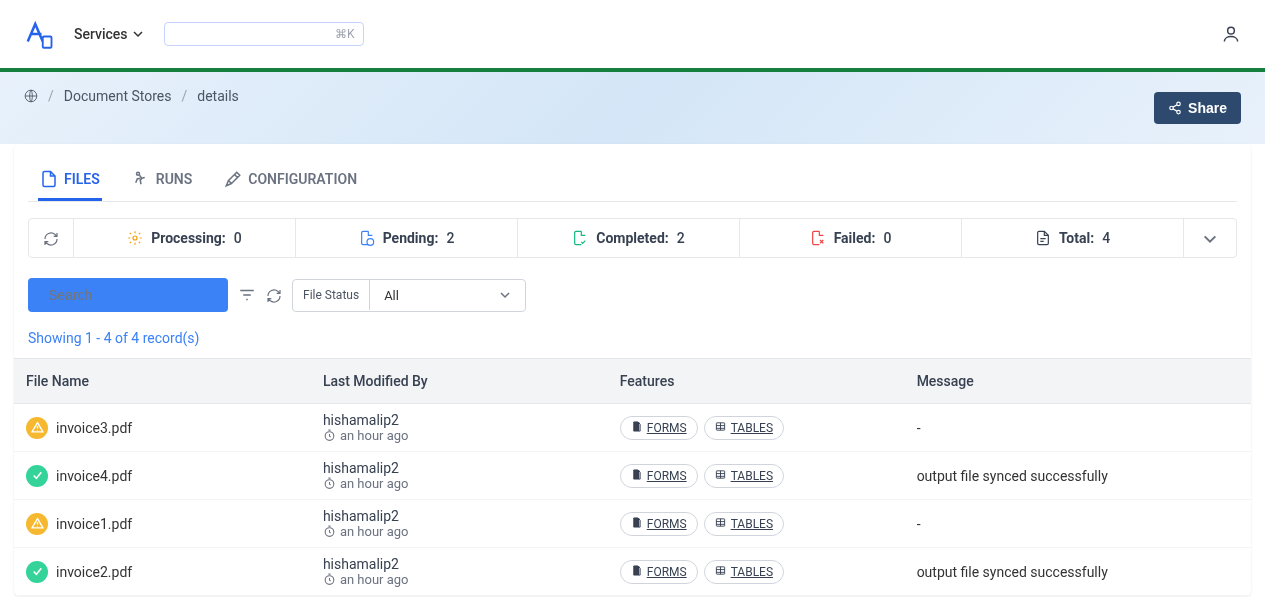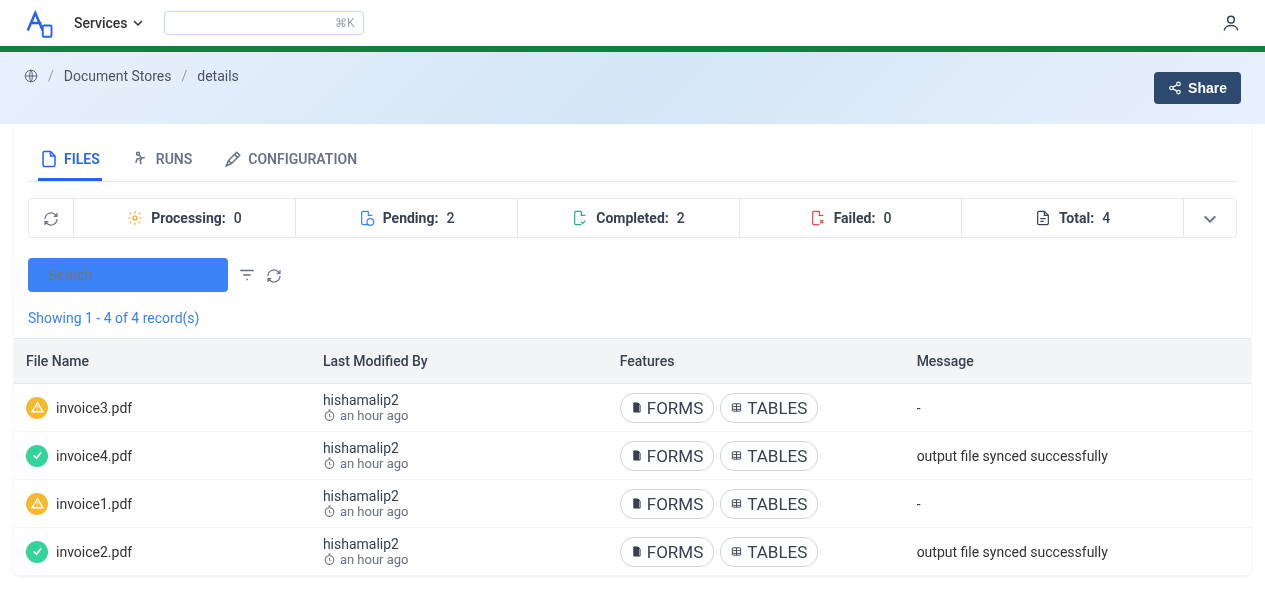--- a/index.html
+++ b/index.html
@@ -1,18 +1,18 @@
 <!DOCTYPE html>
 <html><head>
 <meta charset="utf-8">
 <style>
 * { box-sizing: border-box; margin: 0; padding: 0; }
 body { font-family: -apple-system, BlinkMacSystemFont, "Segoe UI", Roboto, sans-serif; font-size: 14px; color: #333; background: #fff; }
 
-.topbar { display: flex; align-items: center; padding: 8px 24px; border-bottom: 6px solid #15803d; gap: 20px; }
+.topbar { display: flex; align-items: center; padding: 19px 24px; border-bottom: 4px solid #15803d; gap: 20px; }
 .logo { width: 30px; height: 30px; color: #2563eb; }
 .services-menu { display: flex; align-items: center; gap: 4px; cursor: pointer; font-weight: 500; }
 .search-cmd { border: 1px solid #c7d2fe; border-radius: 4px; padding: 4px 8px; width: 200px; display: flex; justify-content: flex-end; color: #9ca3af; font-size: 12px; }
 .spacer { flex: 1; }
 .user-icon { width: 20px; height: 20px; color: #374151; }
 
 .hero { background: linear-gradient(135deg, #e8f1fb 0%, #d4e6f7 50%, #e8f1fb 100%); padding: 16px 24px 20px; display: flex; justify-content: space-between; align-items: flex-start; }
 .hero h1 { font-size: 26px; font-weight: 500; color: #1f2937; margin-bottom: 6px; }
 .breadcrumb { display: flex; align-items: center; gap: 10px; color: #4b5563; font-size: 14px; }
 .breadcrumb .sep { color: #9ca3af; }
@@ -50,21 +50,21 @@
 
 table { width: 100%; border-collapse: collapse; }
 thead th { text-align: left; background: #f3f4f6; padding: 14px 12px; font-weight: 500; color: #374151; border-top: 1px solid #e5e7eb; border-bottom: 1px solid #e5e7eb; }
 tbody td { padding: 8px 12px; border-bottom: 1px solid #f3f4f6; vertical-align: middle; }
 .file-cell { display: flex; align-items: center; gap: 8px; }
 .status-icon { width: 22px; height: 22px; border-radius: 50%; display: flex; align-items: center; justify-content: center; color: #fff; font-size: 13px; flex-shrink: 0; }
 .status-warn { background: #f5b82e; }
 .status-ok { background: #34d399; }
 .mod-cell .who { color: #374151; }
 .mod-cell .when { display: flex; align-items: center; gap: 4px; color: #6b7280; font-size: 13px; }
-.feature-pill { display: inline-flex; align-items: center; gap: 5px; border: 1px solid #d1d5db; border-radius: 14px; padding: 4px 10px; font-size: 17px; color: #374151; margin-right: 6px; }
+.feature-pill { display: inline-flex; gap: 5px; border: 1px solid #d1d5db; border-radius: 14px; padding: 4px 10px; font-size: 12px; color: #374151; margin-right: 6px; text-decoration: underline; }
 
 thead th:nth-child(1){width:24%;}
 thead th:nth-child(2){width:24%;}
 thead th:nth-child(3){width:24%;}
 thead th:nth-child(4){width:28%;}
 
 svg { display: inline-block; vertical-align: middle; }
 </style>
 </head>
 <body>
@@ -209,20 +209,29 @@
       <span class="icon-btn">
         <svg width="18" height="18" viewBox="0 0 24 24" fill="none" stroke="currentColor" stroke-width="2">
             <path d="M3 6h18M7 12h10M11 18h2"></path>
           </svg>
       </span>
       <span class="icon-btn">
         <svg width="16" height="16" viewBox="0 0 24 24" fill="none" stroke="currentColor" stroke-width="1.8">
             <path d="M3 12a9 9 0 0115-6.7L21 8M21 3v5h-5M21 12a9 9 0 01-15 6.7L3 16M3 21v-5h5"></path>
           </svg>
       </span>
+      <div class="status-filter">
+        <span class="lbl">File Status</span>
+        <span class="sel">
+          <span>All</span>
+          <svg width="12" height="12" viewBox="0 0 12 12">
+              <path d="M2 4 L6 8 L10 4" fill="none" stroke="#6b7280" stroke-width="1.5"></path>
+            </svg>
+        </span>
+      </div>
     </div>
 
     <div class="records-info">Showing 1 - 4 of 4 record(s)</div>
 
     <table>
       <thead>
         <tr>
           <th>File Name</th>
           <th>Last Modified By</th>
           <th>Features</th>

